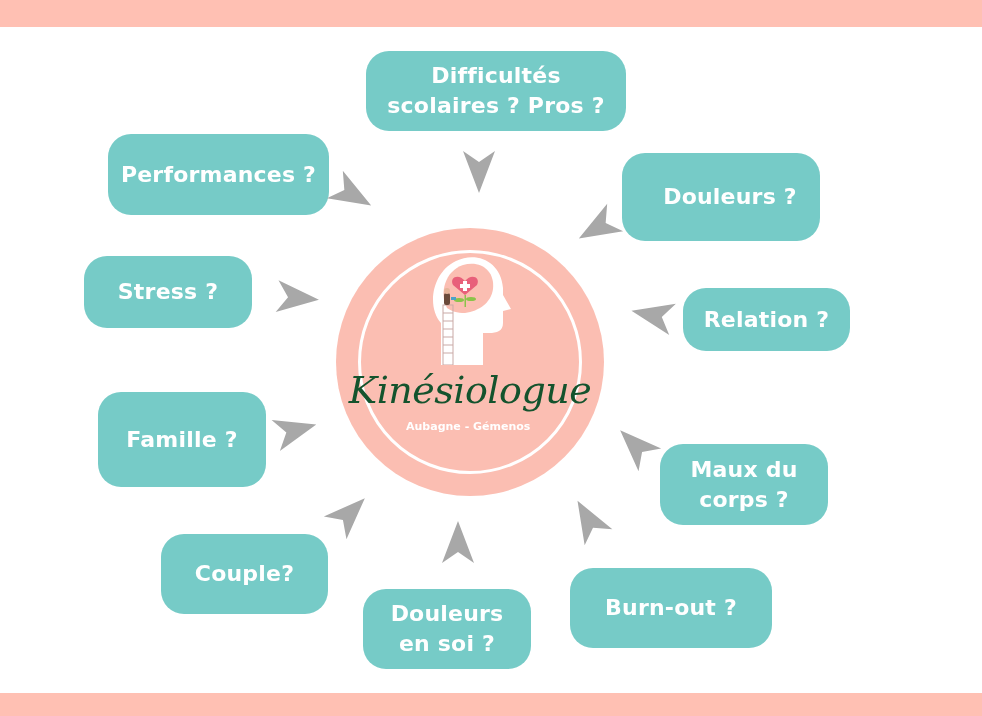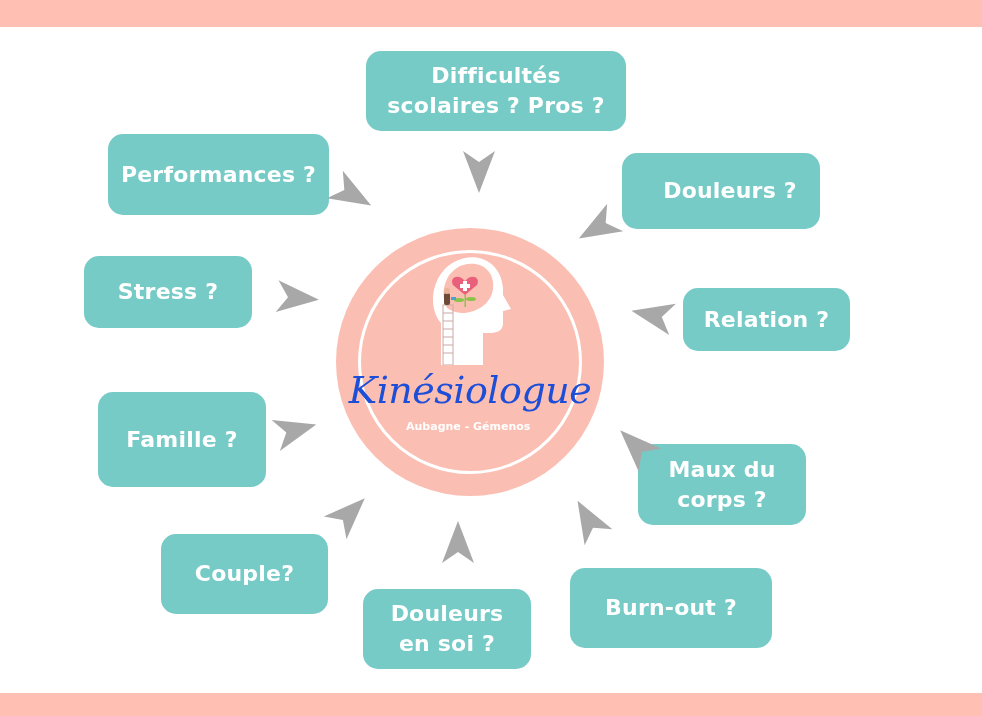--- a/index.html
+++ b/index.html
@@ -6,39 +6,39 @@
   body {
     width: 982px; height: 716px; position: relative; overflow: hidden;
     background: #ffffff;
     font-family: "DejaVu Sans", sans-serif;
   }
   .band { position: absolute; left: 0; width: 982px; background: #FFC0B3; }
   .band.top { top: 0; height: 27px; }
   .band.bottom { top: 693px; height: 23px; }
 
   .box {
-    position: absolute; background: #76CBC7; border-radius: 15px;
+    position: absolute; background: #76CBC7; border-radius: 23px;
     color: #ffffff; font-weight: bold; font-size: 22px; line-height: 30px;
     display: flex; align-items: center; justify-content: center; text-align: center;
     box-sizing: border-box; padding: 0 6px; white-space: pre-line;
     letter-spacing: 0.2px;
   }
   .box span { display: block; }
 
   .circle {
     position: absolute; left: 336px; top: 228px; width: 268px; height: 268px;
     border-radius: 50%; background: #FBBEB2;
   }
   .ring {
     position: absolute; left: 22px; top: 22px; width: 218px; height: 218px;
     border-radius: 50%; border: 3px solid #ffffff;
   }
   .brand {
     position: absolute; left: 0; width: 268px; top: 140px; text-align: center;
-    color: #1d4ed8; font-family: "DejaVu Serif", serif; font-style: italic;
+    color: #14532d; font-family: "DejaVu Serif", serif; font-style: italic;
     font-size: 38px; line-height: 44px; letter-spacing: -0.5px;
   }
   .sub {
     position: absolute; left: 50px; top: 192px; color: #ffffff;
     font-weight: bold; font-size: 11px; line-height: 14px; margin-left: 20px;
   }
   .head-icon { position: absolute; left: 95px; top: 25px; }
   .arrow { position: absolute; width: 40px; height: 44px; }
 </style>
 </head>
@@ -77,25 +77,25 @@
     <circle cx="16" cy="38" r="3" fill="#e5b49a"></circle>
     <rect x="20" y="44" width="5" height="3" fill="#4aa3c8"></rect>
   </svg>
   <div class="brand">Kinésiologue</div>
   <div class="sub">Aubagne - Gémenos</div>
 </div>
 
 <div class="box" style="left:366px;top:51px;width:260px;height:80px;"><span>Difficultés
 scolaires ? Pros ?</span></div>
 <div class="box" style="left:108px;top:122px;width:221px;height:81px;margin-top:12px;"><span>Performances ?</span></div>
-<div class="box" style="left:622px;top:153px;width:198px;height:76px;padding-left:24px;"><span>Douleurs ?</span></div>
+<div class="box" style="left:622px;top:153px;width:198px;height:88px;padding-left:24px;"><span>Douleurs ?</span></div>
 <div class="box" style="left:84px;top:256px;width:168px;height:72px;"><span>Stress ?</span></div>
 <div class="box" style="left:683px;top:288px;width:167px;height:63px;"><span>Relation ?</span></div>
 <div class="box" style="left:98px;top:392px;width:168px;height:95px;"><span>Famille ?</span></div>
-<div class="box" style="left:638px;top:444px;width:168px;height:81px;"><span>Maux du
+<div class="box" style="left:660px;top:444px;width:168px;height:81px;"><span>Maux du
 corps ?</span></div>
 <div class="box" style="left:161px;top:534px;width:167px;height:80px;"><span>Couple?</span></div>
 <div class="box" style="left:363px;top:589px;width:168px;height:80px;"><span>Douleurs
 en soi ?</span></div>
 <div class="box" style="left:570px;top:568px;width:202px;height:80px;"><span>Burn-out ?</span></div>
 
 <svg class="arrow" style="left:459px;top:150px;transform:rotate(180deg);" viewBox="-20 -22 40 44">
     <path d="M0 -21 L16 21 L0 10 L-16 21 Z" fill="#A8A8A8"></path>
   </svg>
 <svg class="arrow" style="left:333px;top:173px;transform:rotate(120deg);" viewBox="-20 -22 40 44">

